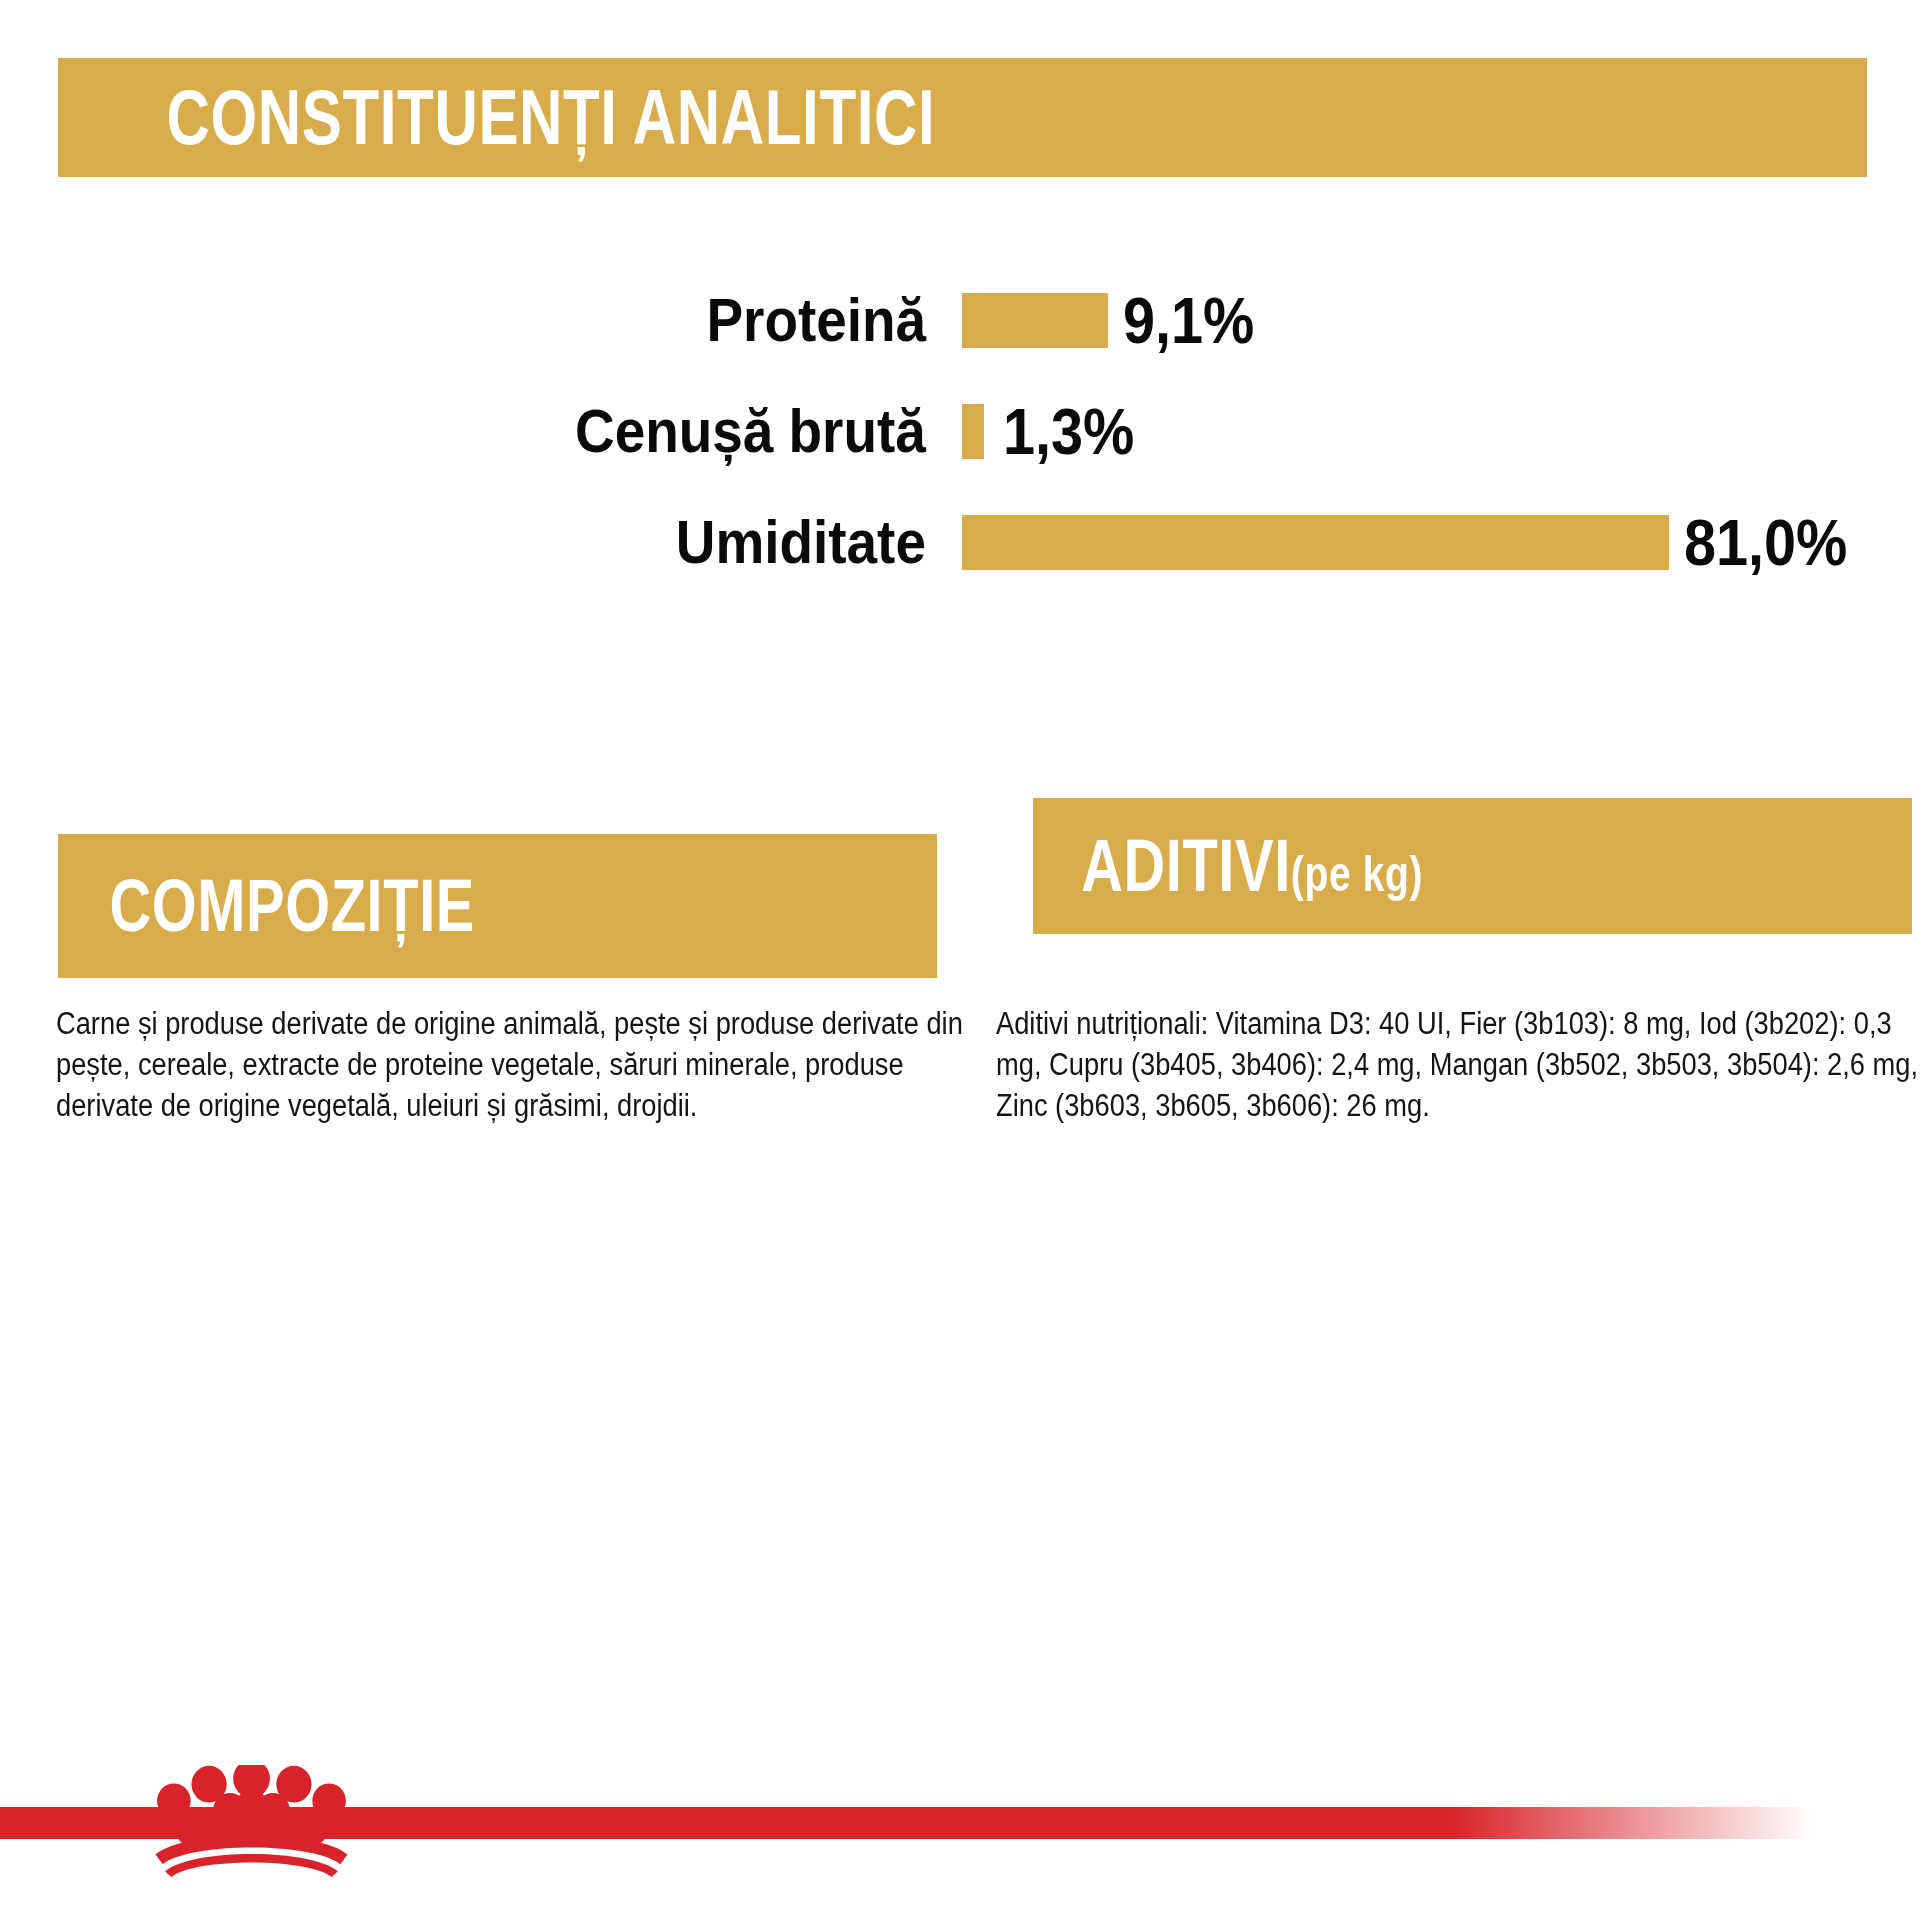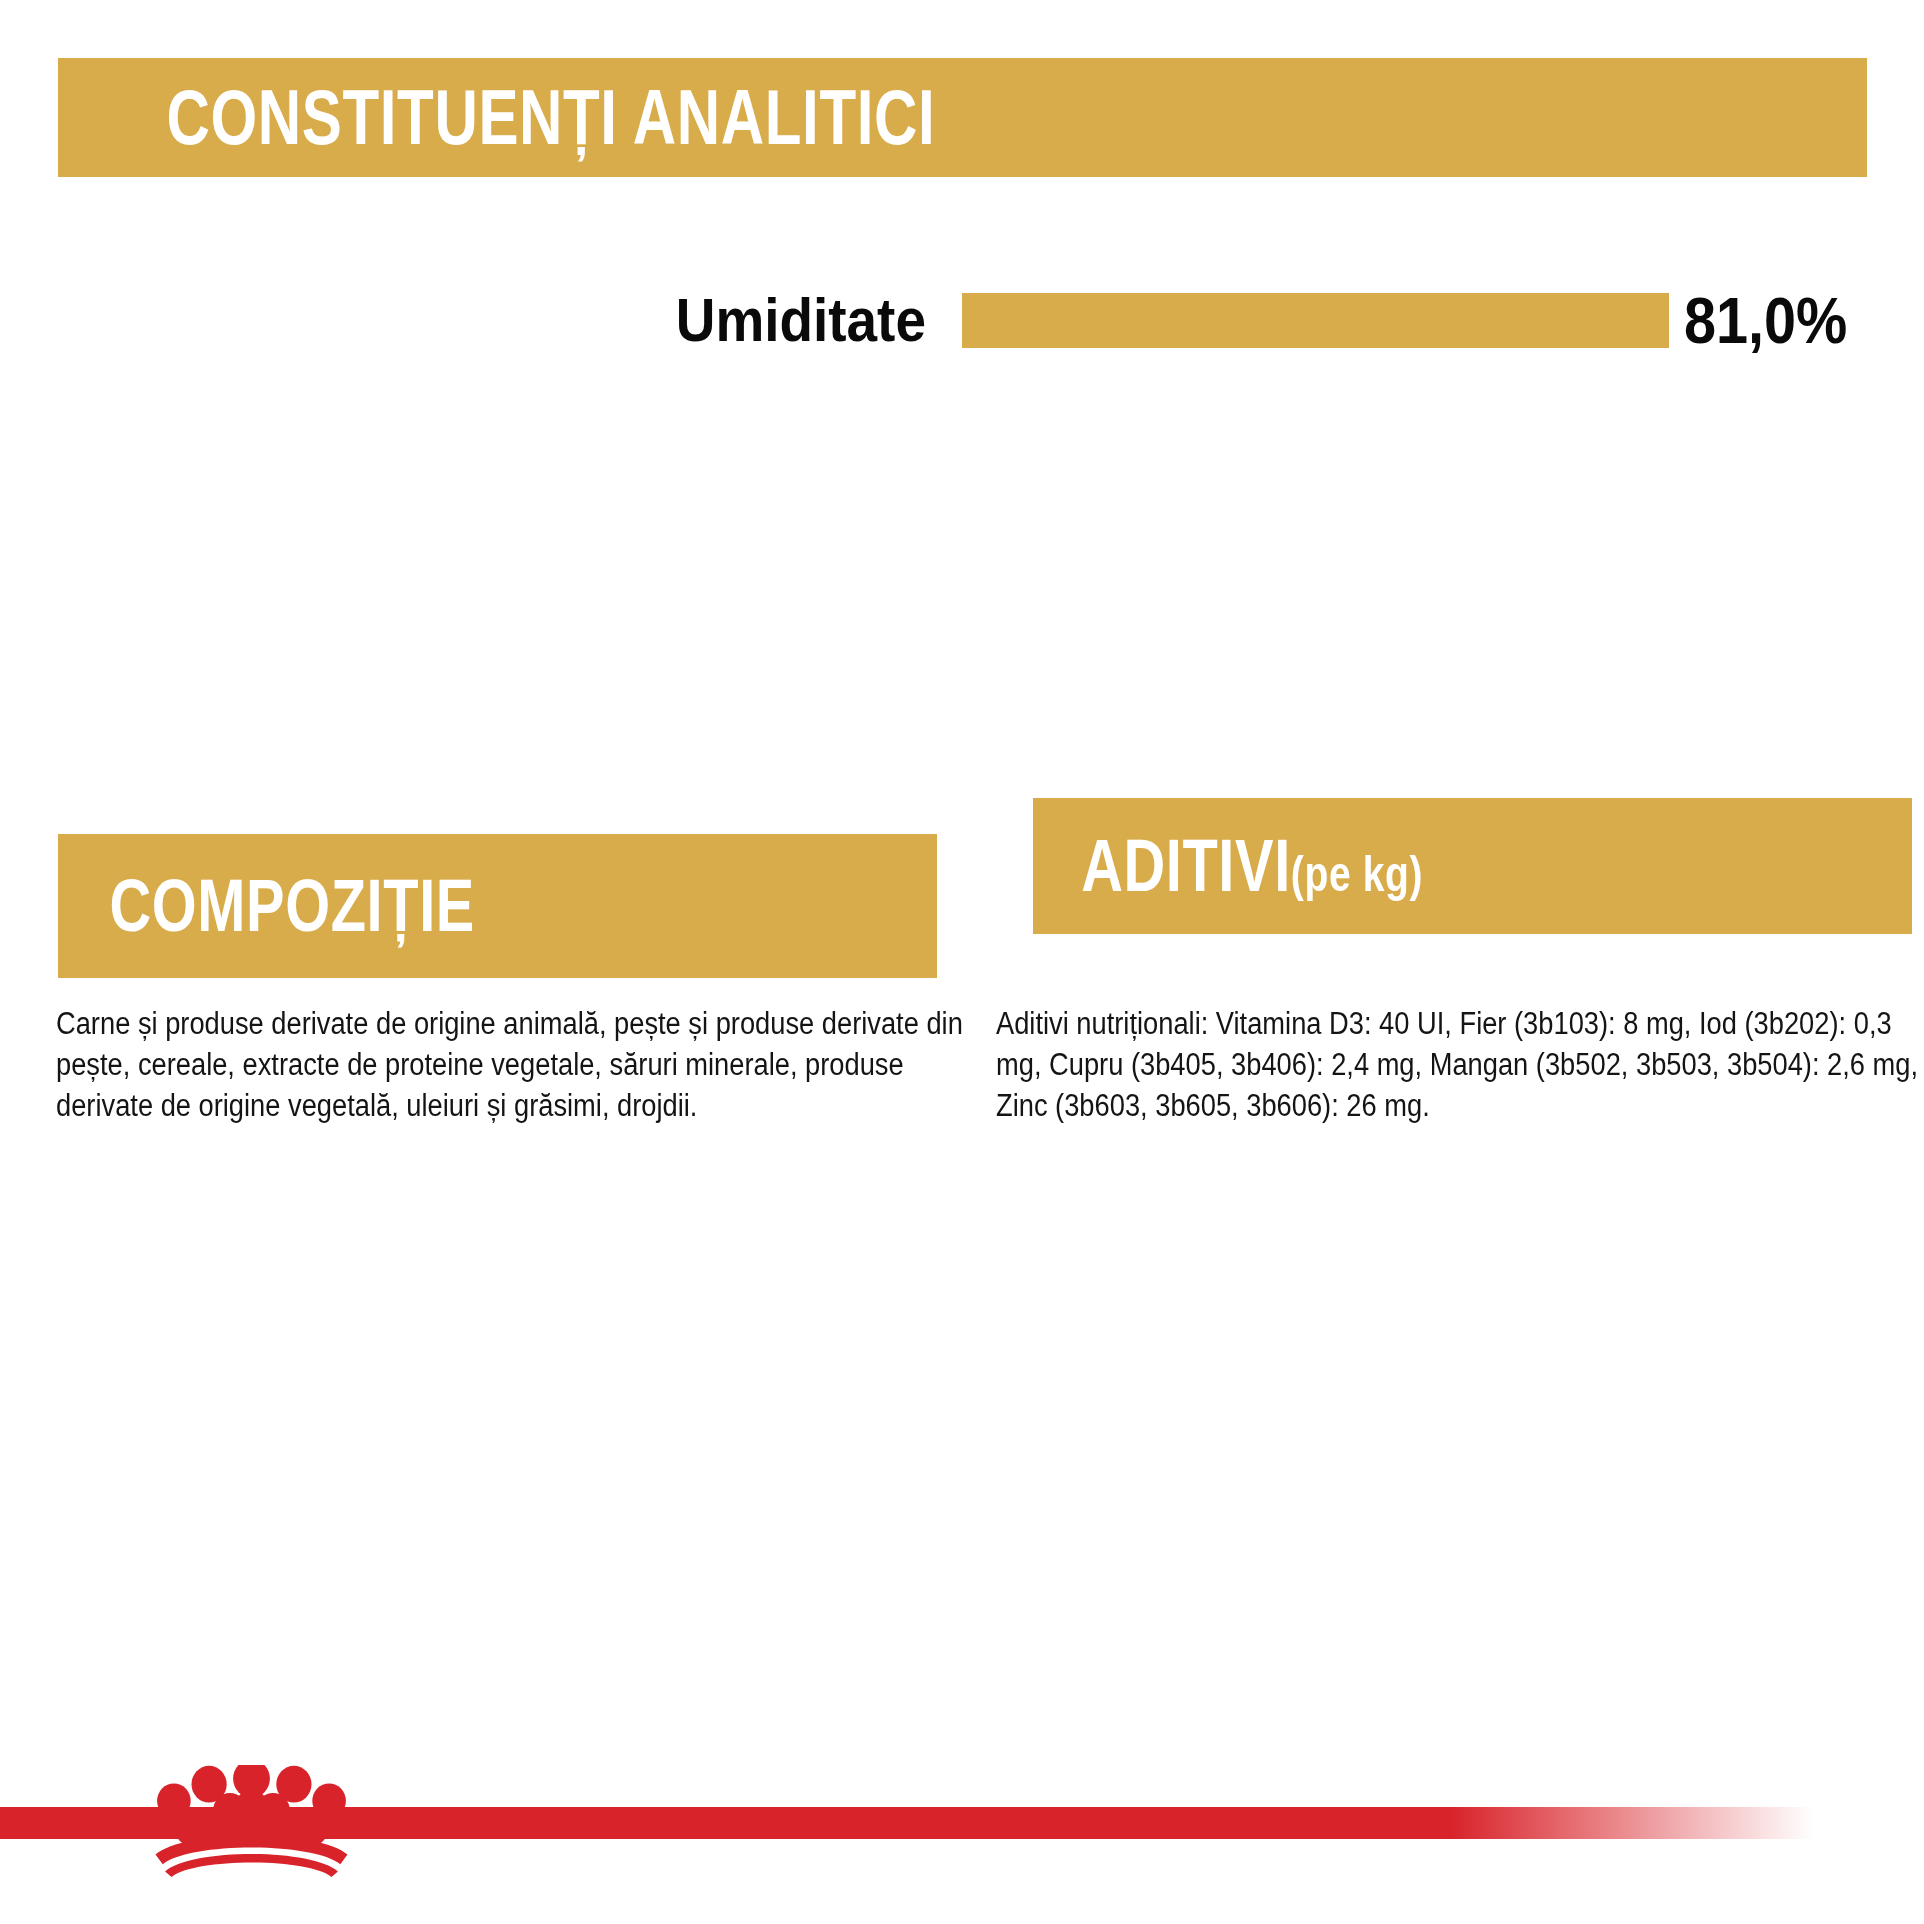--- a/index.html
+++ b/index.html
@@ -154,22 +154,32 @@
 </style>
 </head>
 <body>
 
 <div class="banner" id="banner-analytical">
   <div class="banner-title">CONSTITUENȚI ANALITICI</div>
 </div>
 
 <div id="chart">
 
-
-
+  <div class="chart-row">
+    <div class="chart-label">Proteină</div>
+    <div class="chart-bar" style="width:146px"></div>
+    <div class="chart-value" style="left:1123px">9,1%</div>
+  </div>
+
+
+  <div class="chart-row">
+    <div class="chart-label">Cenușă brută</div>
+    <div class="chart-bar" style="width:21.7px"></div>
+    <div class="chart-value" style="left:1003px">1,3%</div>
+  </div>
 
   <div class="chart-row">
     <div class="chart-label">Umiditate</div>
     <div class="chart-bar" style="width:707px"></div>
     <div class="chart-value" style="left:1684px">81,0%</div>
   </div>
 
 </div>
 
 <div class="banner" id="banner-composition">

